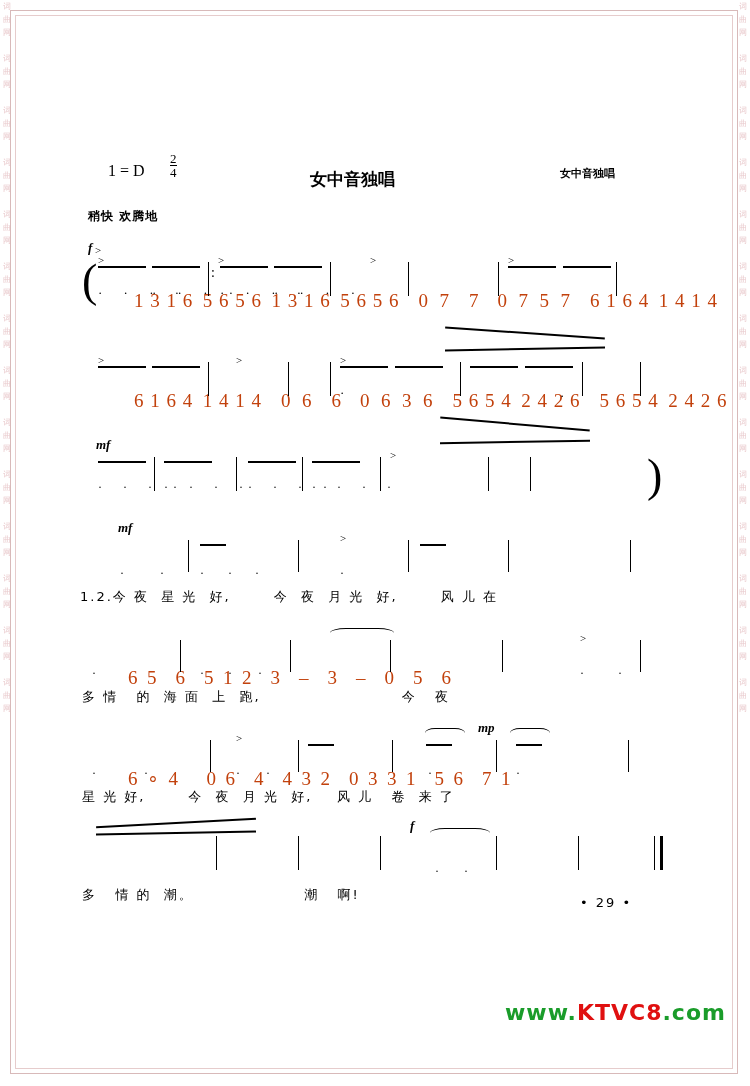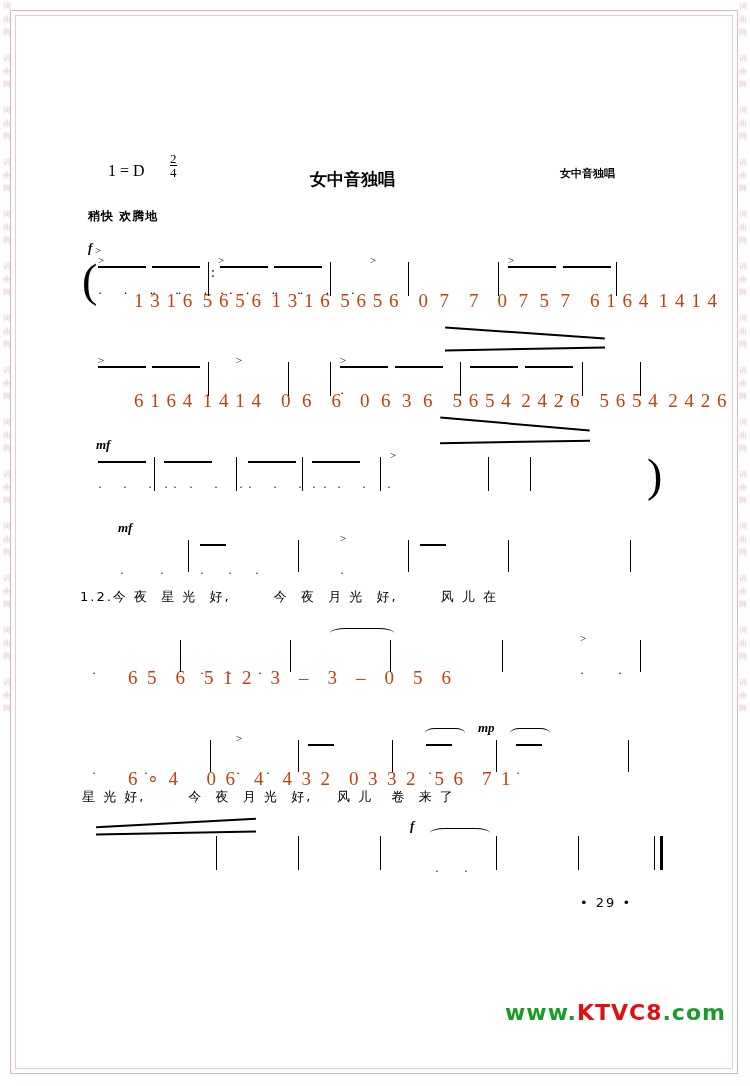--- a/index.html
+++ b/index.html
@@ -452,26 +452,27 @@
       <div style="position:absolute;left:540px;top:12px;font-size:11px;">&gt;</div>
       <div style="position:absolute;left:540px;top:46px;font-size:12px;">·</div>
       <div style="position:absolute;left:578px;top:46px;font-size:12px;">·</div>
 
       <div class="barline" style="left:140px; top:20px; height:32px;"></div>
       <div class="barline" style="left:250px; top:20px; height:32px;"></div>
       <div class="barline" style="left:350px; top:20px; height:32px;"></div>
       <div class="barline" style="left:462px; top:20px; height:32px;"></div>
       <div class="barline" style="left:600px; top:20px; height:32px;"></div>
 
+      <div class="lyrics" style="left:42px; top:68px; letter-spacing:2px;">多 情   的  海 面  上  跑,                       今   夜</div>
     </div>
 
     <div class="system" style="top:680px;height:100px;">
       <div class="dyn" style="left:438px; top:0px;">mp</div>
       <div class="notes" style="left:50px; top:25px;">
-        <span>6 ∘ 4</span><span>   </span><span>0 6  4</span><span>  </span><span>4 3 2</span><span>  </span><span>0 3 3 2</span><span>  </span><span>5 6  7 1</span>
+        <span>6 ∘ 4</span><span>   </span><span>0 6  4</span><span>  </span><span>4 3 2</span><span>  </span><span>0 3 3 1</span><span>  </span><span>5 6  7 1</span>
       </div>
       <div class="beam" style="left:268px; top:24px; width:26px;"></div>
       <div class="beam" style="left:386px; top:24px; width:26px;"></div>
       <div class="beam" style="left:476px; top:24px; width:26px;"></div>
       <div class="slur" style="left:385px; top:8px; width:40px;"></div>
       <div class="slur" style="left:470px; top:8px; width:40px;"></div>
       <div style="position:absolute;left:196px;top:12px;font-size:11px;">&gt;</div>
       <div style="position:absolute;left:52px;top:46px;font-size:12px;">·</div>
       <div style="position:absolute;left:104px;top:46px;font-size:12px;">·</div>
       <div style="position:absolute;left:196px;top:46px;font-size:12px;">·</div>
@@ -497,20 +498,21 @@
       <div style="position:absolute;left:424px;top:46px;font-size:12px;">·</div>
 
       <div class="barline" style="left:176px; top:18px; height:34px;"></div>
       <div class="barline" style="left:258px; top:18px; height:34px;"></div>
       <div class="barline" style="left:340px; top:18px; height:34px;"></div>
       <div class="barline" style="left:456px; top:18px; height:34px;"></div>
       <div class="barline" style="left:538px; top:18px; height:34px;"></div>
       <div class="barline" style="left:614px; top:18px; height:34px;"></div>
       <div class="barline" style="left:620px; top:18px; height:34px; width:3px;"></div>
 
+      <div class="lyrics" style="left:42px; top:68px; letter-spacing:2px;">多   情 的  潮。                  潮   啊!</div>
     </div>
 
     <div class="page-number">• 29 •</div>
   </div>
 
   <div class="footer-url">
     <span>www.</span><span class="red">KTVC8</span><span>.com</span>
   </div>
 
 </div>

